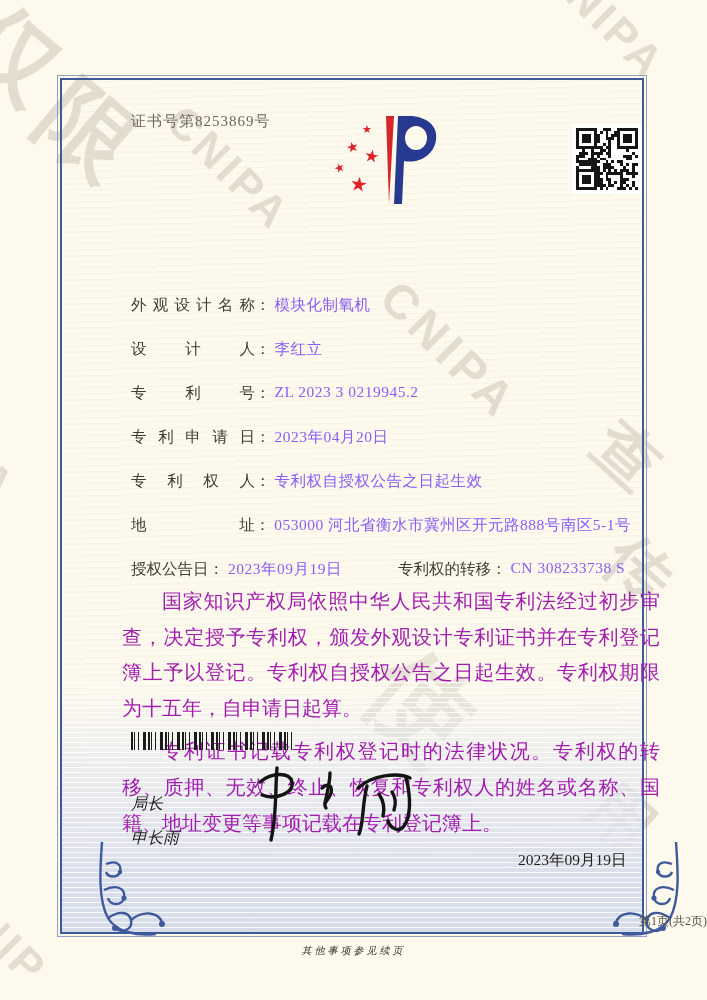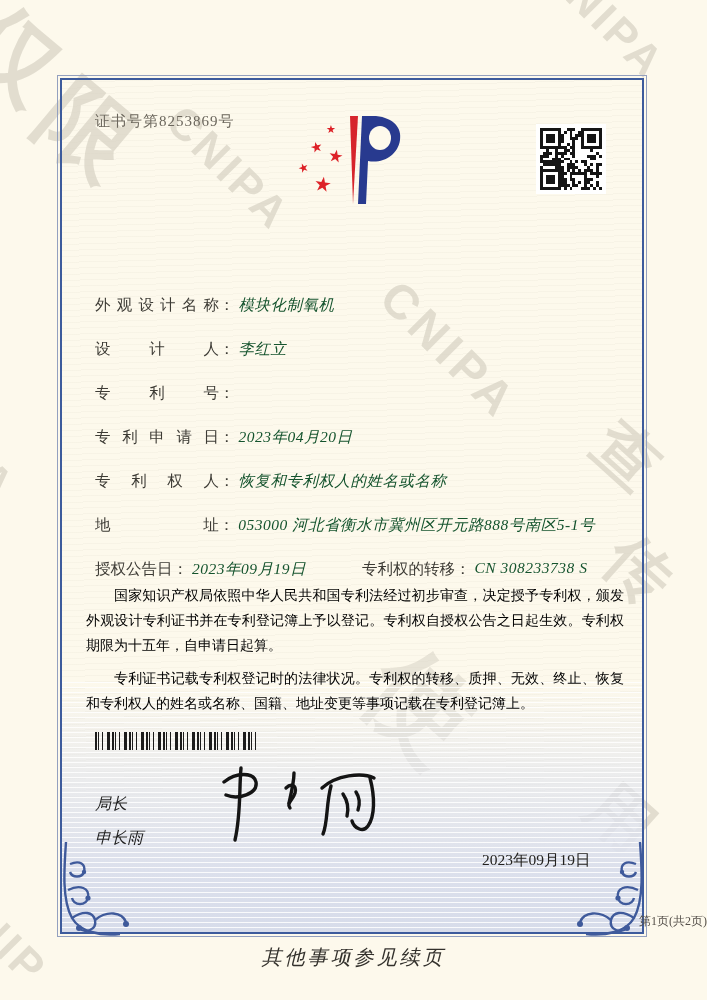--- a/index.html
+++ b/index.html
@@ -23,62 +23,62 @@
   
   .frame{position:absolute;left:57px;top:75px;width:590px;height:862px;
          border:1px solid #93a0bf;padding:2px;box-sizing:border-box;z-index:2;}
   .frame-inner{width:100%;height:100%;border:2px solid #3d5b9c;box-sizing:border-box;position:relative;
          background:repeating-linear-gradient(-1.5deg,rgba(214,209,193,0.14) 0 1px,rgba(0,0,0,0) 1px 6px);}
   .band{position:absolute;left:0;right:0;bottom:0;height:250px;
         background:linear-gradient(to bottom,rgba(223,227,238,0) 0%,rgba(223,227,238,0.55) 35%,#dce0ec 75%,#d7dcea 100%);}
   .band::after{content:"";position:absolute;inset:0;
         background:repeating-linear-gradient(to bottom,rgba(255,255,255,0.85) 0 1px,rgba(0,0,0,0) 1px 5px);}
   
-  .content{position:absolute;inset:0;z-index:3;}
+  .content{position:absolute;inset:0;z-index:3;margin-left:36px;}
   .cert-no{position:absolute;left:95px;top:112px;font-size:15px;color:#6b665c;letter-spacing:1px;}
   
   .logo{position:absolute;left:296px;top:112px;width:108px;height:96px;}
   .logo .star{position:absolute;color:#dd2228;line-height:1;font-family:"DejaVu Sans",sans-serif;}
   .logo svg{position:absolute;right:2px;top:0;}
   
   .qr-wrap{position:absolute;left:536px;top:124px;width:70px;height:70px;background:#ffffff;padding:4px;box-sizing:border-box;}
   .qr{display:grid;width:100%;height:100%;grid-template-columns:repeat(21,1fr);grid-template-rows:repeat(21,1fr);}
   .qr i{background:#ffffff;}
   .qr i.d{background:#151515;}
   .title{position:absolute;left:0;right:0;top:210px;text-align:center;font-size:31px;font-weight:bold;
          letter-spacing:9px;color:#111111;}
   
   .fields{position:absolute;left:95px;top:295px;width:500px;display:flex;flex-direction:column;gap:23px;
           font-size:15.5px;}
   .field-row{display:flex;white-space:nowrap;}
   .field-label{display:inline-block;width:124px;text-align:justify;text-align-last:justify;color:#3d3b35;}
   .field-colon{color:#3d3b35;margin-right:4px;}
-  .field-value{color:#14532d;letter-spacing:0.5px;font-style:italic;}
+  .field-value{color:#8b5cf6;letter-spacing:0.5px;}
   .grant-pair{display:flex;}
   .grant-gap{width:56px;}
   
-  .paras{position:absolute;left:86px;top:584px;width:538px;font-size:14px;line-height:1.78;
-         color:#000000;text-align:justify;}
+  .paras{position:absolute;left:86px;top:584px;width:538px;font-size:20px;line-height:1.78;
+         color:#a21caf;text-align:justify;}
   .paras p{margin:0 0 8px 0;text-indent:2em;}
   
   .barcode{position:absolute;left:95px;top:732px;width:162px;height:18px;background:
      repeating-linear-gradient(90deg,#1c1c1c 0 2px,#ffffff00 2px 3px,#1c1c1c 3px 4px,#ffffff00 4px 7px,
      #1c1c1c 7px 8px,#ffffff00 8px 12px,#1c1c1c 12px 15px,#ffffff00 15px 17px);}
   
   .sig-titles{position:absolute;left:95px;top:796px;font-family:"Liberation Sans","DejaVu Sans",sans-serif;
               font-size:16px;color:#1d1d1d;line-height:1;}
   .sig-titles div{margin-bottom:18px;font-style:italic;}
   .signature{position:absolute;left:196px;top:762px;}
   .issue-date{position:absolute;left:482px;top:850px;font-size:15.5px;color:#23221f;}
   .page-info{position:absolute;left:0;right:0;top:913px;text-align:right;font-size:12px;color:#55504a;}
   
   .orn{position:absolute;width:74px;height:94px;}
   .orn-left{left:60px;top:842px;}
   .orn-right{left:572px;top:842px;transform:scaleX(-1);}
-  .footer-note{position:absolute;left:0;right:0;top:944px;text-align:center;font-size:20px;
+  .footer-note{position:absolute;left:0;right:0;top:944px;text-align:center;font-size:10px;
                color:#33312c;letter-spacing:3px;z-index:3;font-style:italic;}
 </style>
 </head>
 <body>
 
 <div class="page">
 
   <div>
     <span class="wm wm-a">仅</span>
     <span class="wm wm-b">限</span>
@@ -571,30 +571,31 @@
         <span class="field-value">模块化制氧机</span>
       </div>
       <div class="field-row">
         <span class="field-label">设计人</span>
           <span class="field-colon">：</span>
         <span class="field-value">李红立</span>
       </div>
       <div class="field-row">
         <span class="field-label">专利号</span>
           <span class="field-colon">：</span>
+        <span class="field-value">ZL 2023 3 0219945.2</span>
       </div>
       <div class="field-row">
         <span class="field-label">专利申请日</span>
           <span class="field-colon">：</span>
         <span class="field-value">2023年04月20日</span>
       </div>
       <div class="field-row">
         <span class="field-label">专利权人</span>
           <span class="field-colon">：</span>
-        <span class="field-value">恢复和专利权人的姓名或名称</span>
+        <span class="field-value">专利权自授权公告之日起生效</span>
       </div>
       <div class="field-row">
         <span class="field-label">地址</span>
           <span class="field-colon">：</span>
         <span class="field-value">053000 河北省衡水市冀州区开元路888号南区5-1号</span>
       </div>
       <div class="field-row">
         <span class="grant-pair">
           <span class="field-label" style="width:auto;">授权公告日</span>
             <span class="field-colon">：</span>

